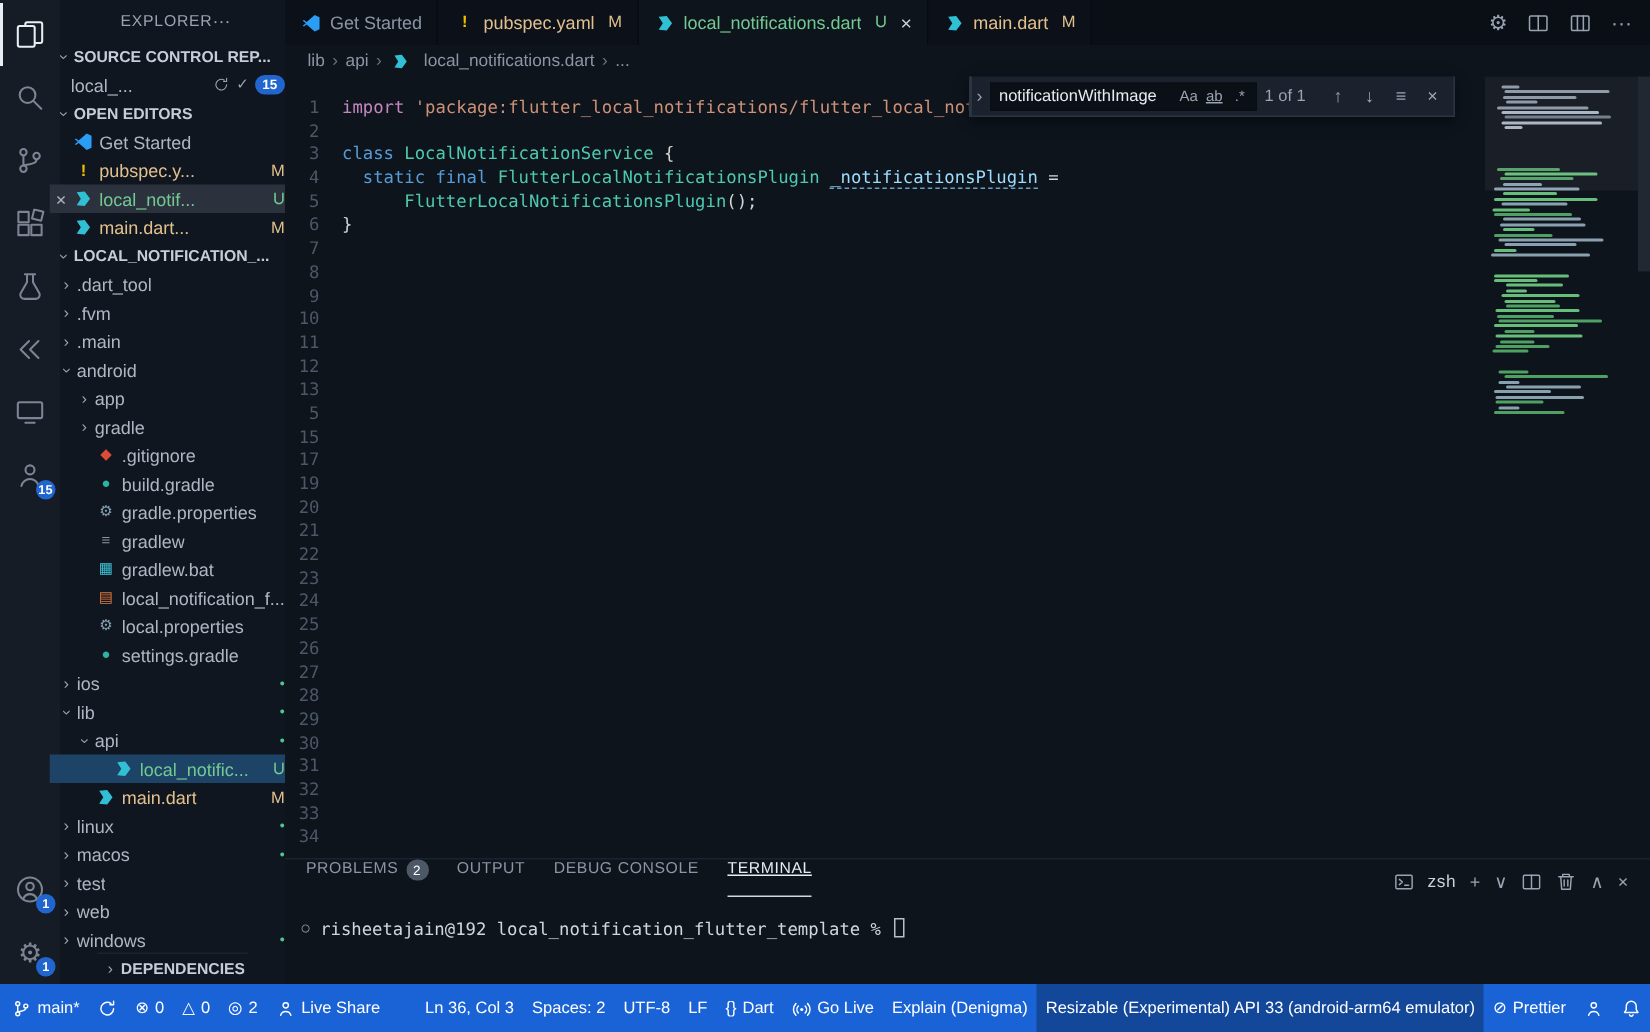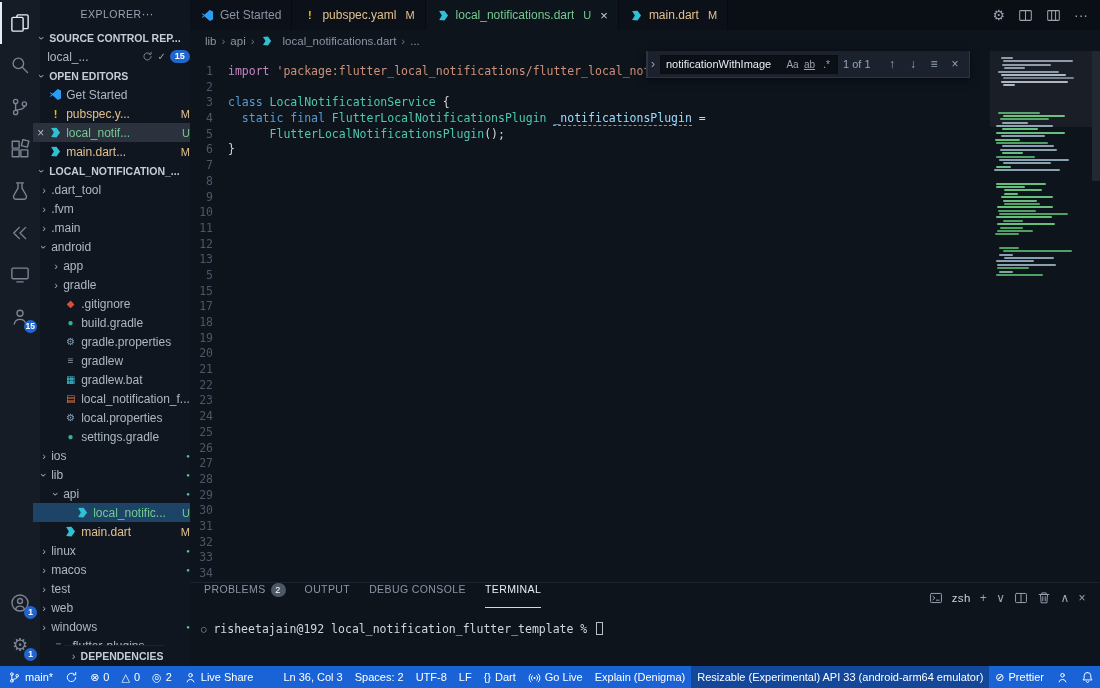--- a/index.html
+++ b/index.html
@@ -103,33 +103,33 @@
   .ftog { width: 17px; text-align: center; font-size: 10px; cursor: pointer; }
   .ftog[data-name="whole-word-icon"] { text-decoration: underline; }
   .find-count { min-width: 36px; }
   .ficon { width: 16px; text-align: center; font-size: 12px; cursor: pointer; }
 
   
   .panel { height: 84px; flex-shrink: 0; border-top: 1px solid #1b2330; display: flex; flex-direction: column; }
   .panel-tabs { height: 30px; flex-shrink: 0; display: flex; align-items: center; padding: 0 14px; font-size: 10.5px; letter-spacing: .4px; color: #8b95a5; }
   .ptab-list { display: flex; gap: 19px; height: 100%; }
   .ptab { position: relative; height: 100%; display: flex; gap: 5px; cursor: pointer; }
-  .ptab.active { color: #e6edf3; }
+  .ptab.active { color: #e6edf3; text-decoration: underline; }
   .ptab.active::after { content: ""; position: absolute; left: 0; right: 0; bottom: 5px; height: 1px; background: #cfd8e3; }
   .pbadge { background: #4d5866; color: #fff; border-radius: 8px; font-size: 9px; min-width: 15px; height: 14px; line-height: 14px; text-align: center; padding: 0 3px; }
   .panel-actions { margin-left: auto; display: flex; align-items: center; gap: 9px; color: #9aa4b2; }
   .panel-actions svg { width: 14px; height: 14px; }
   .panel-actions .icon { font-size: 12px; cursor: pointer; }
   .pa-lbl { font-size: 11.5px; color: #c9d1d9; cursor: pointer; }
   .terminal { flex: 1; display: flex; align-items: flex-start; gap: 7px; padding: 9px 0 0 11px; font-family: "DejaVu Sans Mono", "Liberation Mono", monospace; font-size: 11.5px; color: #ced7e0; }
   .tprompt { color: #8b95a5; font-size: 9px; padding-top: 2px; }
   .cursor { display: inline-block; width: 7px; height: 13px; border: 1px solid #b6bfca; margin-left: 2px; }
 
   
-  .statusbar { height: 22px; flex-shrink: 0; background: #1a63d6; display: flex; align-items: center; color: #fff; font-size: 11px; padding-left: 2px; }
+  .statusbar { height: 32px; flex-shrink: 0; background: #1a63d6; display: flex; align-items: center; color: #fff; font-size: 11px; padding-left: 2px; }
   .sb-group { display: flex; height: 100%; align-items: center; }
   .sb-right { margin-left: auto; }
   .sb-item { display: flex; align-items: center; gap: 4px; height: 100%; padding: 0 6px; cursor: pointer; white-space: nowrap; }
   .sb-item.hl { background: rgba(0,0,0,.28); }
   .sb-item svg { width: 13px; height: 13px; stroke-width: 1.2; }
   .sb-item .icon { font-size: 11px; line-height: 1; }
 </style>
 </head>
 <body>
 
@@ -552,24 +552,20 @@
             <div class="cl" data-name="code-line">
               <span class="ln" data-name="line-number">5</span>
               <span class="lc" data-name="line-content"></span>
             </div>
             <div class="cl" data-name="code-line">
               <span class="ln" data-name="line-number">15</span>
               <span class="lc" data-name="line-content"></span>
             </div>
             <div class="cl" data-name="code-line">
               <span class="ln" data-name="line-number">17</span>
-              <span class="lc" data-name="line-content"></span>
-            </div>
-            <div class="cl" data-name="code-line">
-              <span class="ln" data-name="line-number">18</span>
               <span class="lc" data-name="line-content"></span>
             </div>
             <div class="cl" data-name="code-line">
               <span class="ln" data-name="line-number">19</span>
               <span class="lc" data-name="line-content"></span>
             </div>
             <div class="cl" data-name="code-line">
               <span class="ln" data-name="line-number">20</span>
               <span class="lc" data-name="line-content"></span>
             </div>

